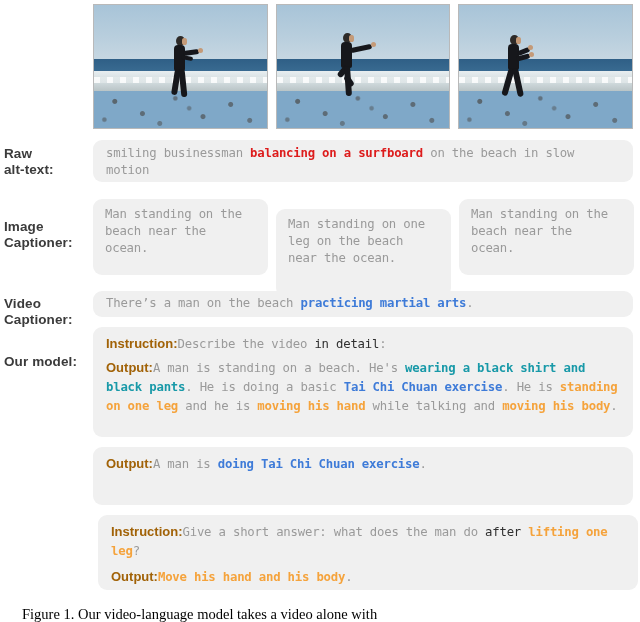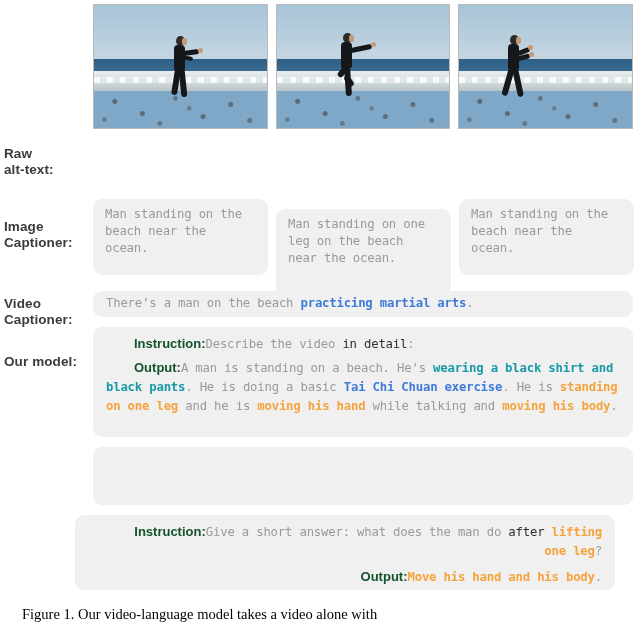--- a/index.html
+++ b/index.html
@@ -99,23 +99,22 @@
   .red   { color: #dd1c1c; font-weight: 700; }
   .blue  { color: #3e7bd8; font-weight: 700; text-align: center; }
   .teal  { color: #1899a8; font-weight: 700; }
   .orange{ color: #f5a33c; font-weight: 700; }
   .dark  { color: #2f2f2f; font-weight: 400; }
 
   .tag {
     font-family: "Liberation Sans", sans-serif;
     font-size: 13px;
     font-weight: 700;
-    color: #14532d;
+    color: #a16207;
     letter-spacing: 0;
-    margin-left: 28px;
   }
 
   
   .caption {
     position: absolute;
     left: 22px; top: 606px;
     width: 600px;
     font-family: "Liberation Serif", serif;
     font-size: 14.5px;
     color: #000;
@@ -182,20 +181,23 @@
       </div>
     </div>
 
   </div>
 
   <div class="row-label" style="top:146px;">
     <div>Raw</div>
     <div>alt-text:</div>
   </div>
 
+  <div class="panel" style="left:93px; top:140px; width:540px; height:42px;">
+    <div class="mono" id="raw-alt-text-body" style="padding:5px 13px;"><span>smiling businessman </span><span class="red">balancing on a surfboard</span><span> on the beach in slow motion</span></div>
+  </div>
 
   <div class="row-label" style="top:219px;">
     <div>Image</div>
     <div>Captioner:</div>
   </div>
 
   <div class="panel" style="left:93px; top:199px; width:175px; height:76px;">
     <div class="mono" style="padding:7px 12px;">Man standing on the beach near the ocean.</div>
   </div>
 
@@ -226,24 +228,27 @@
         <span class="tag">Instruction:</span><span class="mono" id="instr-body-0"><span>Describe the video </span><span class="dark">in detail</span><span>:</span></span>
       </div>
       <div>
         <span class="tag">Output:</span><span class="mono" id="out-body-0"><span>A man is standing on a beach. He's </span><span class="teal">wearing a black shirt and black pants</span><span>. He is doing a basic </span><span class="blue">Tai Chi Chuan exercise</span><span>. He is </span><span class="orange">standing on one leg</span><span> and he is </span><span class="orange">moving his hand</span><span> while talking and </span><span class="orange">moving his body</span><span>.</span></span>
       </div>
     </div>
   </div>
 
   <div class="panel" style="left:93px; top:447px; width:540px; height:58px;">
     <div style="padding:7px 13px;">
-    </div>
-  </div>
-
-  <div class="panel" style="left:75px; top:515px; width:540px; height:75px;text-align:right;">
+      <div>
+        <span class="tag">Output:</span><span class="mono" id="out-body-1"><span>A man is </span><span class="blue">doing Tai Chi Chuan exercise</span><span>.</span></span>
+      </div>
+    </div>
+  </div>
+
+  <div class="panel" style="left:98px; top:515px; width:540px; height:75px;">
     <div style="padding:7px 13px;">
       <div style="margin-bottom:7px;">
         <span class="tag">Instruction:</span><span class="mono" id="instr-body-2"><span>Give a short answer: what does the man do </span><span class="dark">after </span><span class="orange">lifting one leg</span><span>?</span></span>
       </div>
       <div>
         <span class="tag">Output:</span><span class="mono" id="out-body-2"><span class="orange">Move his hand and his body</span><span>.</span></span>
       </div>
     </div>
   </div>
 

